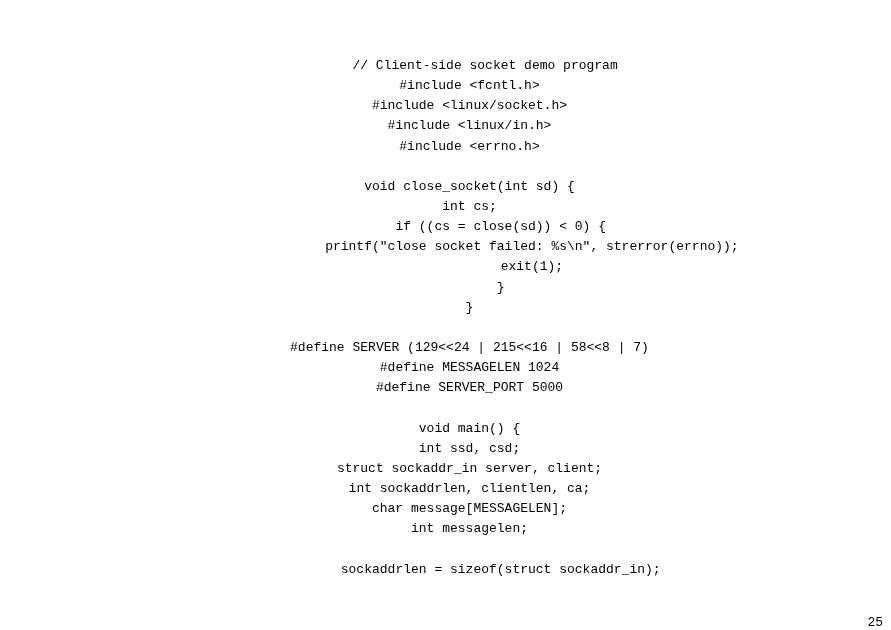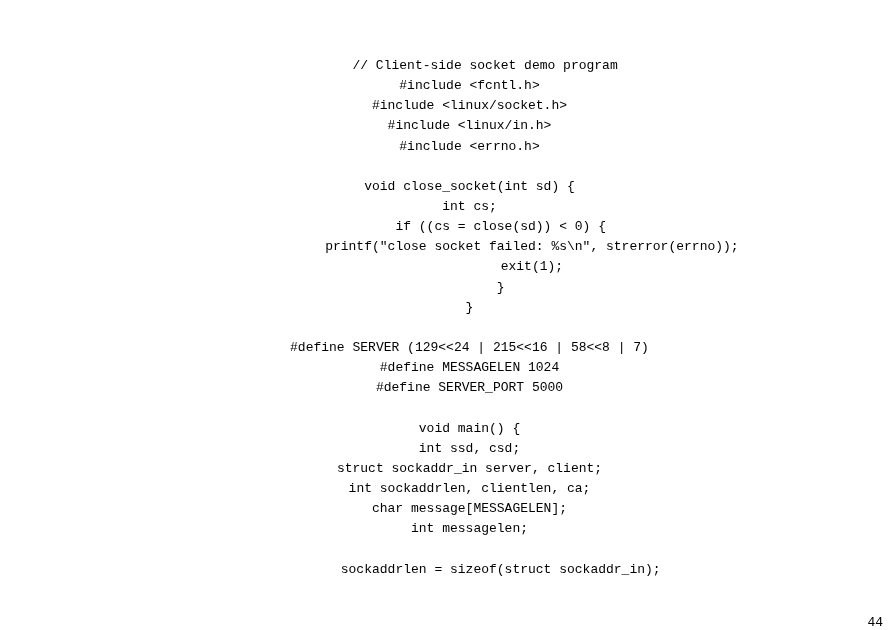--- a/index.html
+++ b/index.html
@@ -61,13 +61,13 @@
 
 void main() {
 int ssd, csd;
 struct sockaddr_in server, client;
 int sockaddrlen, clientlen, ca;
 char message[MESSAGELEN];
 int messagelen;
 
         sockaddrlen = sizeof(struct sockaddr_in);</div>
 
-<div class="page-number">44</div>
+<div class="page-number">25</div>
 
 </body></html>

